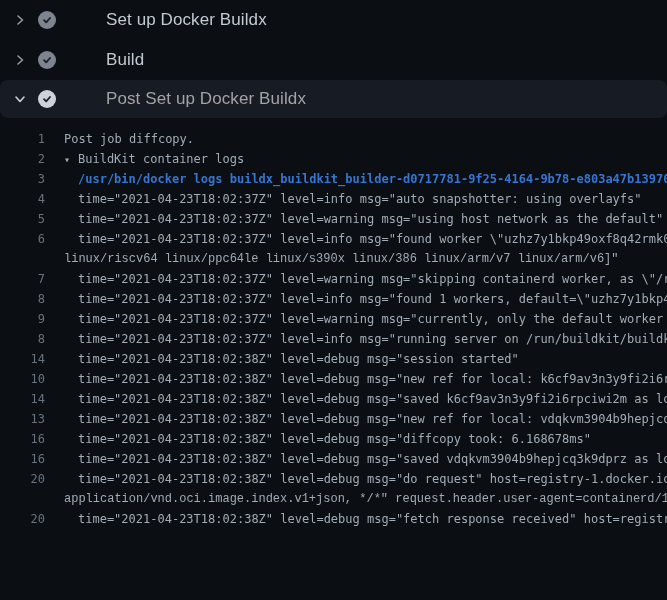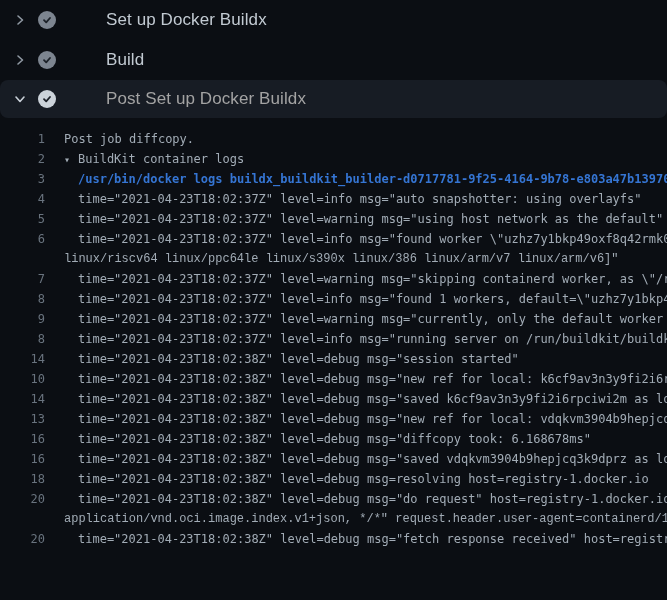--- a/index.html
+++ b/index.html
@@ -194,24 +194,20 @@
   </div>
       <div class="log-line ind1">
     <span class="ln">16</span>
     <span class="lt">time="2021-04-23T18:02:38Z" level=debug msg="diffcopy took: 6.168678ms"</span>
   </div>
       <div class="log-line ind1">
     <span class="ln">16</span>
     <span class="lt">time="2021-04-23T18:02:38Z" level=debug msg="saved vdqkvm3904b9hepjcq3k9dprz as loca</span>
   </div>
       <div class="log-line ind1">
-    <span class="ln">18</span>
-    <span class="lt">time="2021-04-23T18:02:38Z" level=debug msg=resolving host=registry-1.docker.io</span>
-  </div>
-      <div class="log-line ind1">
     <span class="ln">20</span>
     <span class="lt">time="2021-04-23T18:02:38Z" level=debug msg="do request" host=registry-1.docker.io r</span>
   </div>
       <div class="log-line wrapline">
     <span class="ln"></span>
     <span class="lt">application/vnd.oci.image.index.v1+json, */*" request.header.user-agent=containerd/1.4</span>
   </div>
       <div class="log-line ind1">
     <span class="ln">20</span>
     <span class="lt">time="2021-04-23T18:02:38Z" level=debug msg="fetch response received" host=registry-</span>

